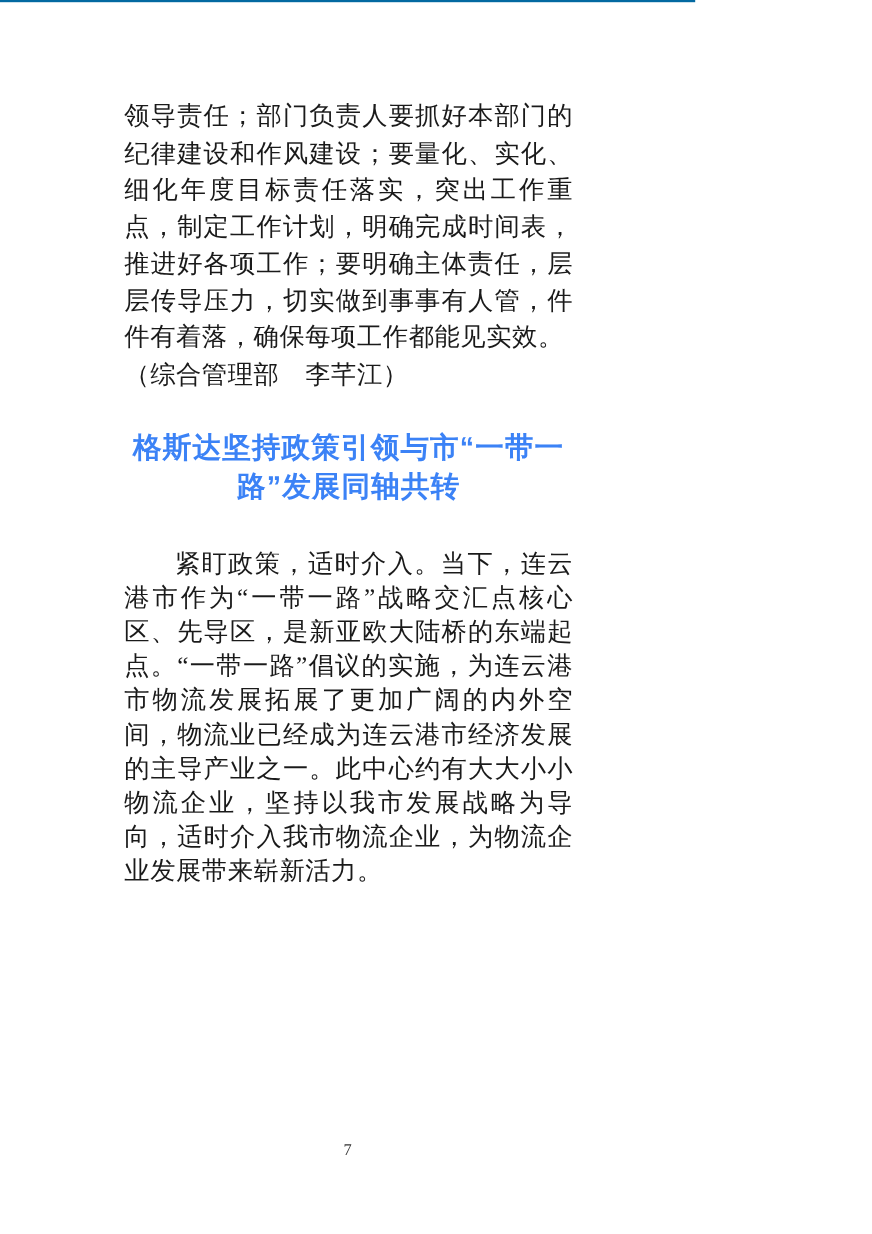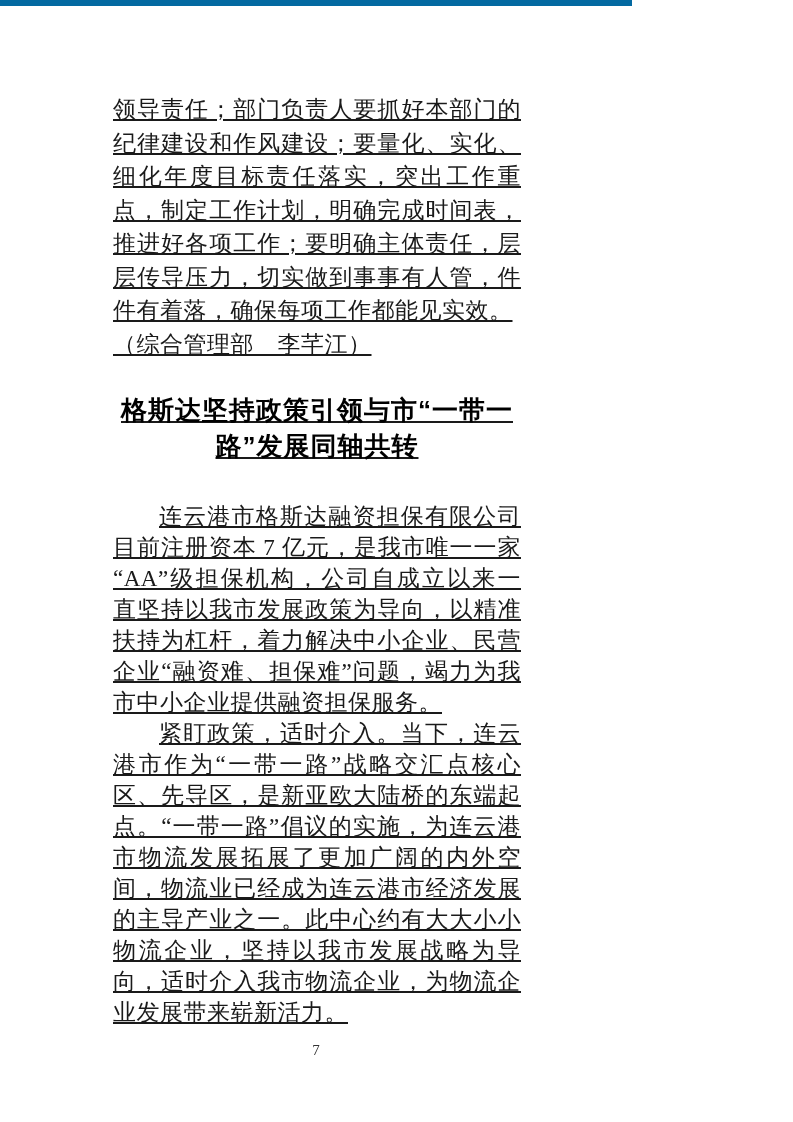--- a/index.html
+++ b/index.html
@@ -6,24 +6,23 @@
     margin: 0;
     padding: 0;
     background: #ffffff;
   }
   .page {
     position: relative;
     width: 632px;
     height: 1122px;
     background: #ffffff;
     overflow: hidden;
-    border-top: 6px solid #0369a1;
+    border-top: 2px solid #0369a1;
     box-sizing: border-box;
     color: #1a1a1a;
-    text-decoration: underline;
   }
   .content {
     box-sizing: border-box;
     padding: 87px 111px 0 113px;
   }
   
   .prev-article p {
     margin: 0;
     font-family: "Liberation Serif", "DejaVu Serif", serif;
     font-size: 23px;
@@ -48,21 +47,21 @@
   }
   
   .article-title {
     margin: 31px 0 0 0;
     font-family: "Liberation Sans", "DejaVu Sans", sans-serif;
     font-size: 26px;
     font-weight: 700;
     line-height: 36px;
     text-align: center;
     letter-spacing: 1px;
-    color: #000000;
+    color: #3b82f6;
   }
   
   .article-body {
     margin-top: 37px;
   }
   .article-body p {
     margin: 0;
     font-family: "Liberation Serif", "DejaVu Serif", serif;
     font-size: 23px;
     line-height: 31px;
@@ -90,20 +89,19 @@
   <div class="content">
 
     <section class="prev-article">
       <p class="continuation">领导责任；部门负责人要抓好本部门的纪律建设和作风建设；要量化、实化、细化年度目标责任落实，突出工作重点，制定工作计划，明确完成时间表，推进好各项工作；要明确主体责任，层层传导压力，切实做到事事有人管，件件有着落，确保每项工作都能见实效。</p>
       <p class="byline">（综合管理部　李芊江）</p>
     </section>
 
     <h1 class="article-title">格斯达坚持政策引领与市“一带一路”发展同轴共转</h1>
 
     <section class="article-body">
-      <p>连云港市格斯达融资担保有限公司目前注册资本 7 亿元，是我市唯一一家“AA”级担保机构，公司自成立以来一直坚持以我市发展政策为导向，以精准扶持为杠杆，着力解决中小企业、民营企业“融资难、担保难”问题，竭力为我市中小企业提供融资担保服务。</p>
       <p>紧盯政策，适时介入。当下，连云港市作为“一带一路”战略交汇点核心区、先导区，是新亚欧大陆桥的东端起点。“一带一路”倡议的实施，为连云港市物流发展拓展了更加广阔的内外空间，物流业已经成为连云港市经济发展的主导产业之一。此中心约有大大小小物流企业，坚持以我市发展战略为导向，适时介入我市物流企业，为物流企业发展带来崭新活力。</p>
     </section>
 
   </div>
 
   <div class="page-number">7</div>
 </div>
 
 </body></html>

